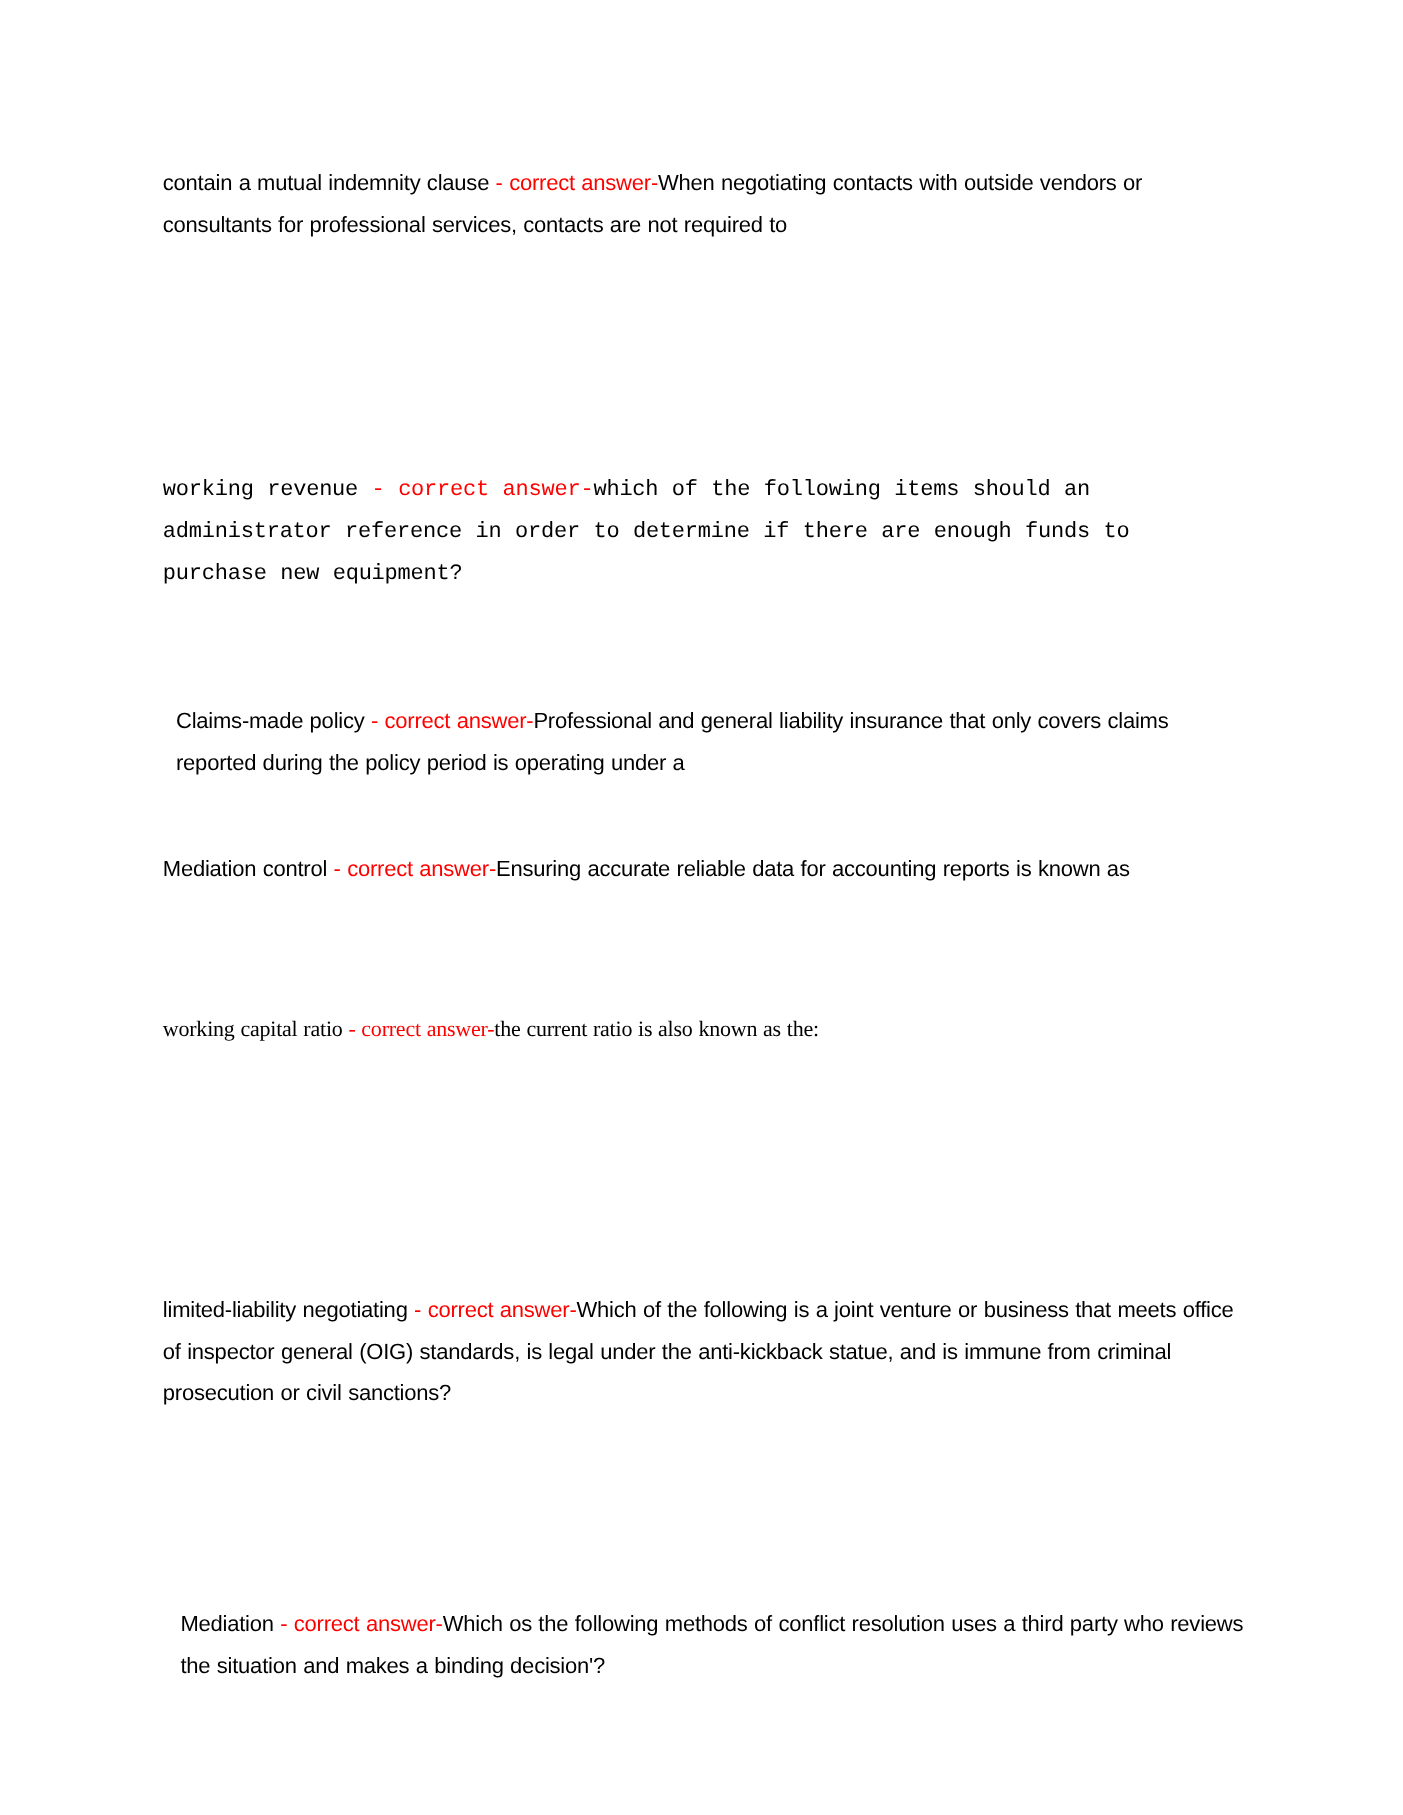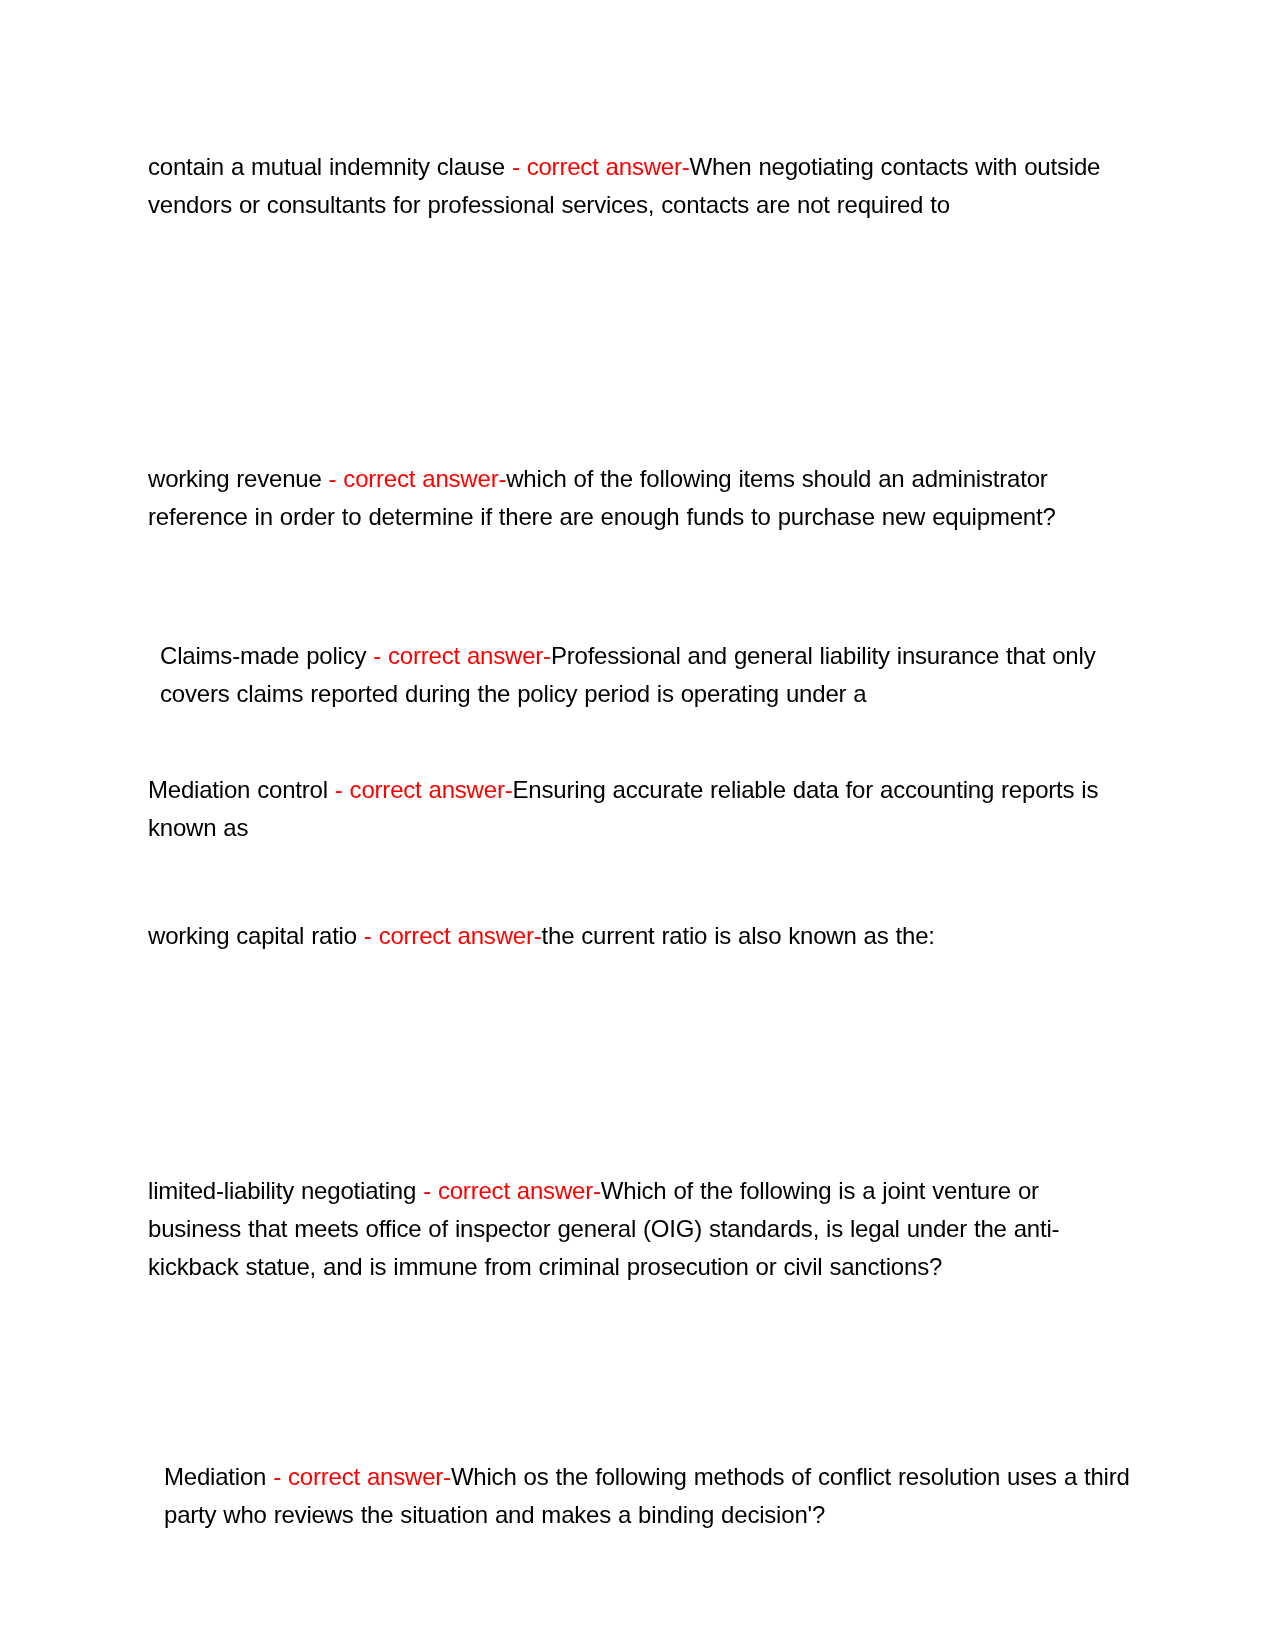--- a/index.html
+++ b/index.html
@@ -3,42 +3,42 @@
 <meta charset="utf-8">
 <style>
   html, body { margin: 0; padding: 0; background: #ffffff; }
   body { width: 1275px; height: 1650px; position: relative; overflow: hidden; }
   .page { position: absolute; left: 0; top: 0; width: 1275px; height: 1650px; background: #fff; }
   .entry {
     position: absolute;
     left: 148px;
     width: 975px;
     font-family: "Liberation Sans", sans-serif;
-    font-size: 24px;
+    font-size: 20px;
     line-height: 38px;
     color: #000;
     letter-spacing: -0.2px;
     word-spacing: 0.5px;
   }
   .red { color: #ff0000; }
 </style>
 </head>
 <body>
 
 <div class="page">
 
   <p class="entry" style="top:148px;margin:0;"><span>contain a mutual indemnity clause</span><span class="red"> - correct answer-</span><span>When negotiating contacts with outside vendors or consultants for professional services, contacts are not required to</span></p>
 
 
-  <p class="entry" style="top:460px;margin:0;"><span>working revenue</span><span class="red"> - correct answer-</span><span>which of the following items should an administrator reference in order to determine if there are enough funds to purchase new equipment?</span></p>
+  <p class="entry" style="top:427px;margin:0;font-family:Liberation Mono, monospace;"><span>working revenue</span><span class="red"> - correct answer-</span><span>which of the following items should an administrator reference in order to determine if there are enough funds to purchase new equipment?</span></p>
 
   <p class="entry" style="top:625px;margin:12px;"><span>Claims-made policy</span><span class="red"> - correct answer-</span><span>Professional and general liability insurance that only covers claims reported during the policy period is operating under a</span></p>
 
   <p class="entry" style="top:771px;margin:0;"><span>Mediation control</span><span class="red"> - correct answer-</span><span>Ensuring accurate reliable data for accounting reports is known as</span></p>
 
-  <p class="entry" style="top:917px;margin:0;"><span>working capital ratio</span><span class="red"> - correct answer-</span><span>the current ratio is also known as the:</span></p>
+  <p class="entry" style="top:917px;margin:0;font-family:Liberation Serif, serif;"><span>working capital ratio</span><span class="red"> - correct answer-</span><span>the current ratio is also known as the:</span></p>
 
 
   <p class="entry" style="top:1172px;margin:0;"><span>limited-liability negotiating</span><span class="red"> - correct answer-</span><span>Which of the following is a joint venture or business that meets office of inspector general (OIG) standards, is legal under the anti-kickback statue, and is immune from criminal prosecution or civil sanctions?</span></p>
 
   <p class="entry" style="top:1442px;margin:16px;"><span>Mediation</span><span class="red"> - correct answer-</span><span>Which os the following methods of conflict resolution uses a third party who reviews the situation and makes a binding decision'?</span></p>
 
 </div>
 
 </body></html>

